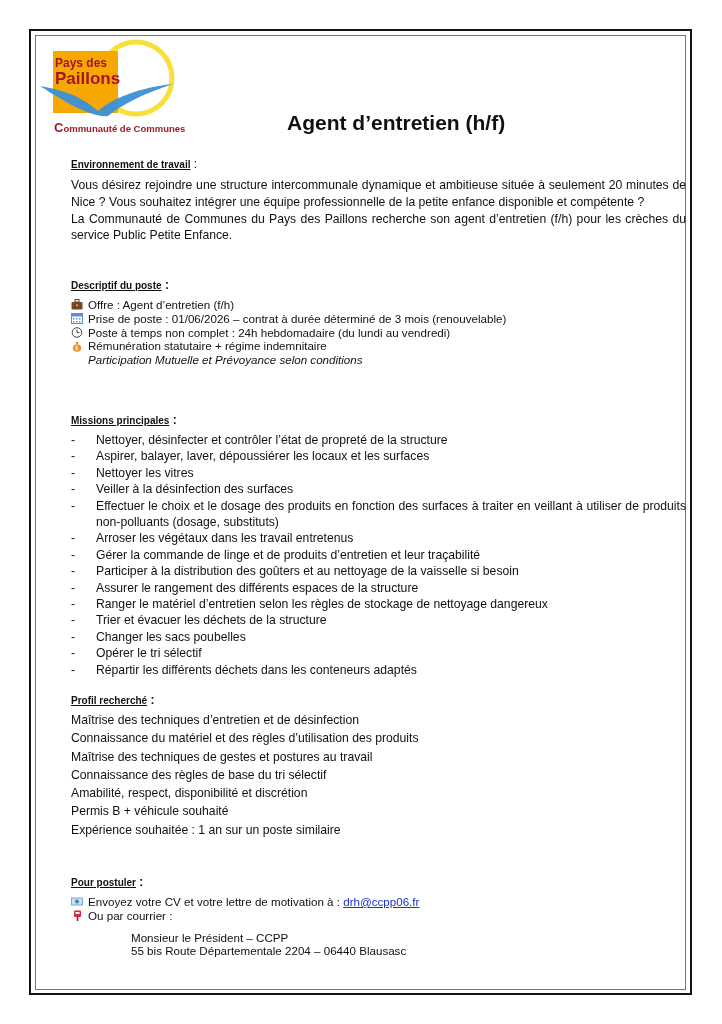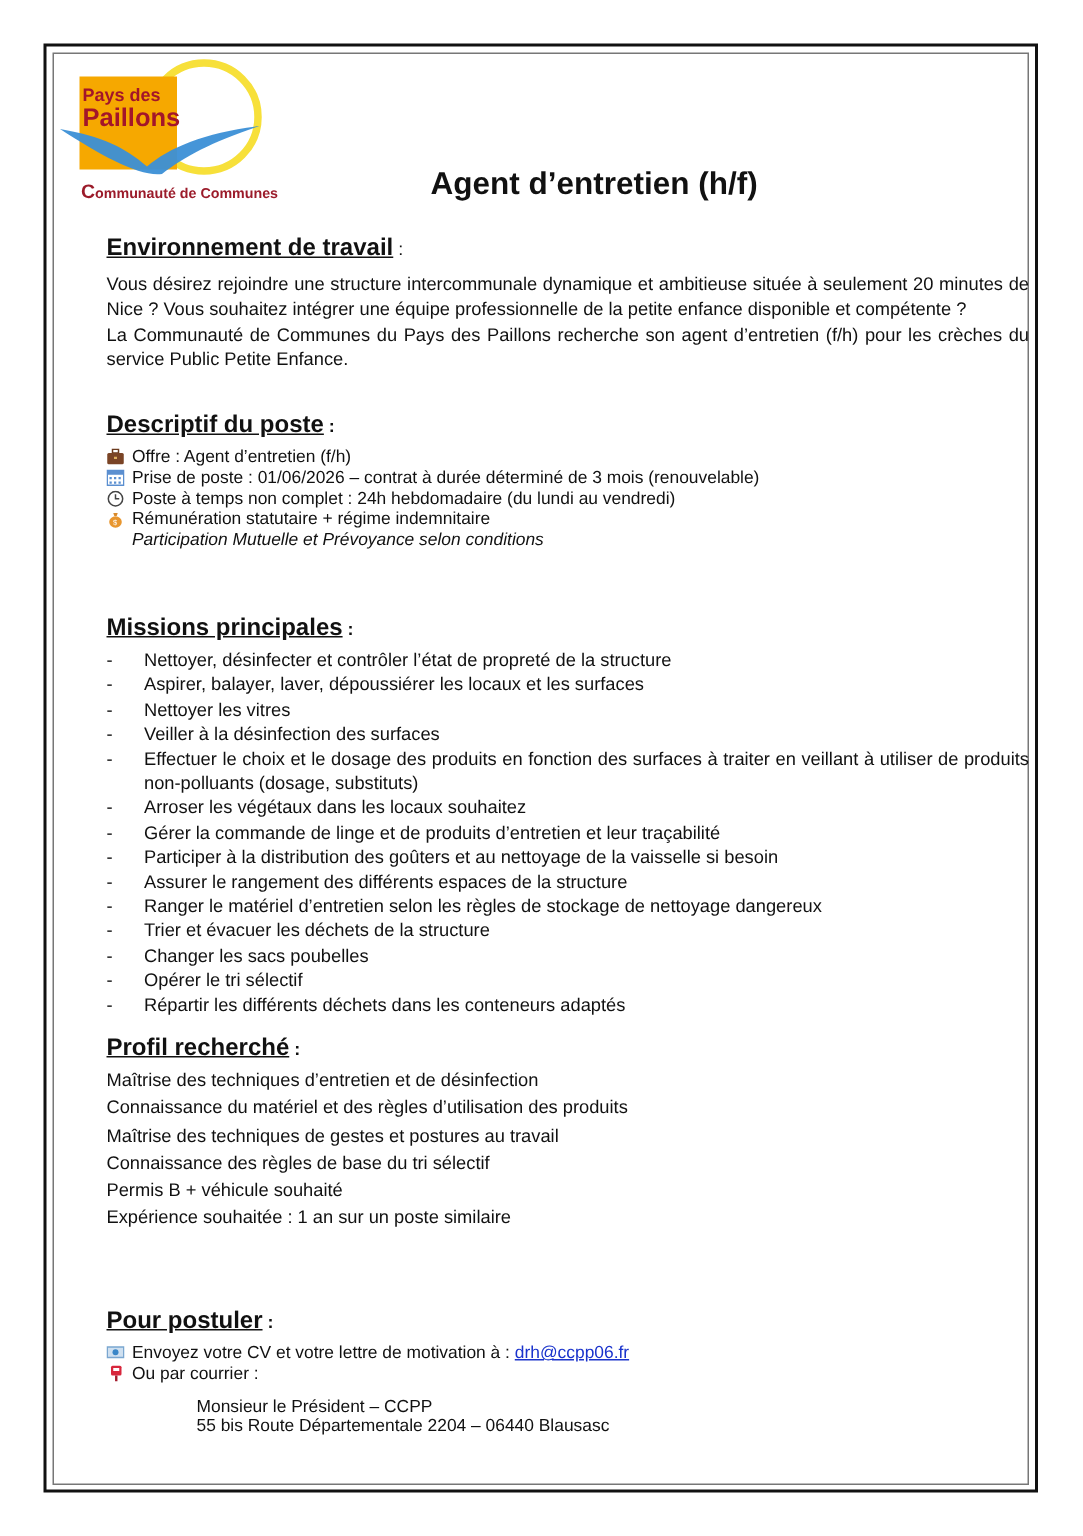--- a/index.html
+++ b/index.html
@@ -4,21 +4,21 @@
 <style>
   html, body { margin:0; padding:0; background:#ffffff; }
   body { width:722px; height:1024px; position:relative; overflow:hidden; font-family:"Liberation Sans", sans-serif; color:#111; }
   .frame-outer { position:absolute; left:29px; top:29px; width:663px; height:966px; border:2px solid #111; box-sizing:border-box; }
   .frame-inner { position:absolute; left:35px; top:35px; width:651px; height:955px; border:1.5px solid #777; box-sizing:border-box; }
   .logo { position:absolute; left:38px; top:36px; width:150px; height:100px; }
   .logo-caption { position:absolute; left:54px; top:120px; font-family:"Liberation Sans", sans-serif; font-weight:bold; font-size:9.5px; color:#9b1b2a; white-space:nowrap;text-align:center; }
   .logo-caption .big { font-size:13px; }
   .title { position:absolute; left:287px; top:111px; font-family:"Liberation Sans", sans-serif; font-weight:bold; font-size:21px; color:#111; white-space:nowrap; }
   .sec { position:absolute; left:71px; right:36px; }
-  .sec-head { font-family:"Liberation Sans", sans-serif; font-weight:bold; font-size:16px; text-decoration:underline; }
+  .sec-head { font-family:"Liberation Sans", sans-serif; font-weight:bold; font-size:10px; text-decoration:underline; }
   .sec-head-colon { font-weight:bold; text-decoration:none; }
   .body-c { font-family:"Liberation Sans", sans-serif; font-size:12.2px; line-height:16.8px; text-align:justify; color:#111; }
   .body-c p { margin:0; }
   .arial { font-family:"Liberation Sans", sans-serif; font-size:11.6px; line-height:13.8px; color:#111; }
   .ico-row { display:flex; align-items:center; white-space:nowrap; }
   .ico { display:inline-block; width:12px; height:11px; margin-right:5px; flex:0 0 12px; position:relative; }
   .indent { padding-left:17px; font-style:italic; }
   ul.missions { list-style:none; margin:0; padding:0; }
   ul.missions li { display:flex; font-family:"Liberation Sans", sans-serif; font-size:12.2px; line-height:16.4px; }
   ul.missions li .dash { width:25px; flex:0 0 25px; }
@@ -117,21 +117,21 @@
       <li>
         <span class="dash">-</span>
         <span class="txt">Veiller à la désinfection des surfaces</span>
       </li>
       <li>
         <span class="dash">-</span>
         <span class="txt">Effectuer le choix et le dosage des produits en fonction des surfaces à traiter en veillant à utiliser de produits non-polluants (dosage, substituts)</span>
       </li>
       <li>
         <span class="dash">-</span>
-        <span class="txt">Arroser les végétaux dans les locaux souhaitez</span>
+        <span class="txt">Arroser les végétaux dans les travail entretenus</span>
       </li>
       <li>
         <span class="dash">-</span>
         <span class="txt">Gérer la commande de linge et de produits d’entretien et leur traçabilité</span>
       </li>
       <li>
         <span class="dash">-</span>
         <span class="txt">Participer à la distribution des goûters et au nettoyage de la vaisselle si besoin</span>
       </li>
       <li>
@@ -161,20 +161,21 @@
     </ul>
 </div>
 
 <div class="sec" style="top:690px;">
   <div style="margin-bottom:3px;"><span class="sec-head">Profil recherché</span><span class="sec-head-colon" style="font-size:12px;"> :</span></div>
   <div class="profile" id="profile-list">
       <p>Maîtrise des techniques d’entretien et de désinfection</p>
       <p>Connaissance du matériel et des règles d’utilisation des produits</p>
       <p>Maîtrise des techniques de gestes et postures au travail</p>
       <p>Connaissance des règles de base du tri sélectif</p>
+      <p>Amabilité, respect, disponibilité et discrétion</p>
       <p>Permis B + véhicule souhaité</p>
       <p>Expérience souhaitée : 1 an sur un poste similaire</p>
     </div>
 </div>
 
 <div class="sec" style="top:872px;">
   <div style="margin-bottom:5px;"><span class="sec-head">Pour postuler</span><span class="sec-head-colon" style="font-size:12px;"> :</span></div>
   <div class="arial">
     <div class="ico-row">
       <span class="ico"><svg width="12" height="11">

